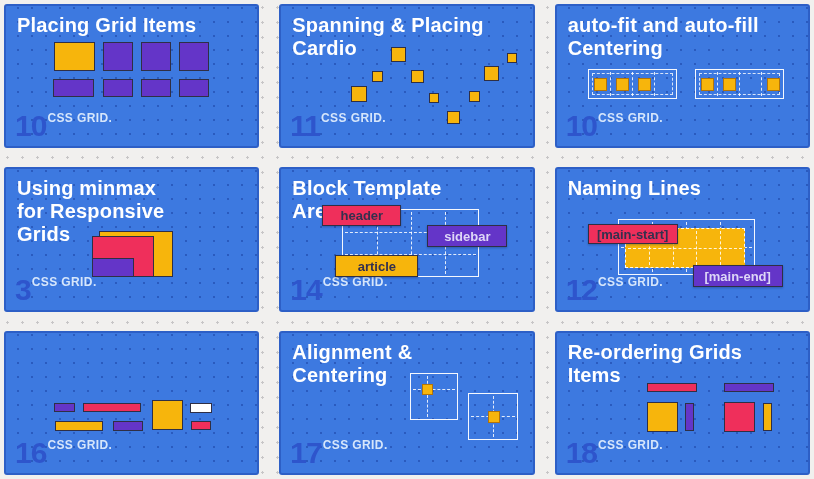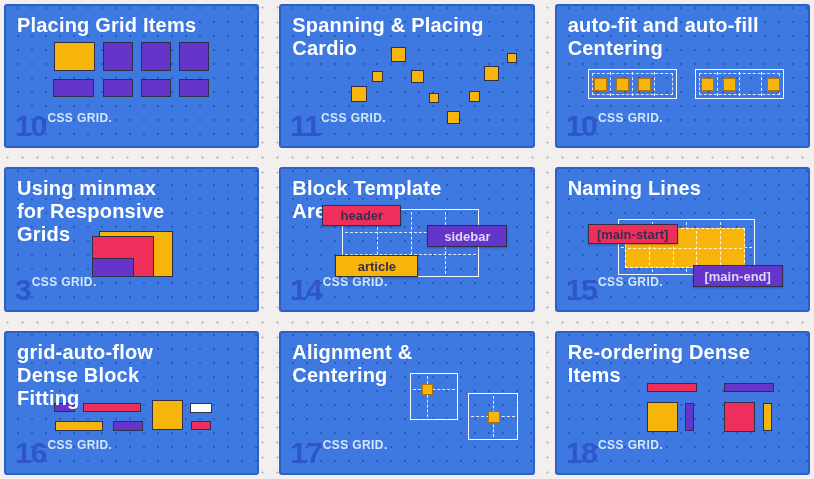--- a/index.html
+++ b/index.html
@@ -180,27 +180,26 @@
       <i class="vl" style="left:80%"></i>
       <i class="hl" style="top:50%"></i>
     </div>
     <div class="tag bg-r dark-text" style="left:31px;top:55px;width:90px;height:20px">
       <span>[main-start]</span>
     </div>
     <div class="tag bg-p light-text" style="left:136px;top:96px;width:90px;height:22px">
       <span>[main-end]</span>
     </div>
     <div class="footer">
-      <span class="num">15</span>
-      <span class="brand">CSS GRID.</span>
-    </div>
-  </div>
-
-  <div class="card">
-    <div class="title w160">grid-auto-flow Dense Block Fitting</div>
+      <span class="num">12</span>
+      <span class="brand">CSS GRID.</span>
+    </div>
+  </div>
+
+  <div class="card">
     <div class="sh bg-p" style="left:48px;top:70px;width:21px;height:9px"></div>
     <div class="sh bg-r" style="left:77px;top:70px;width:58px;height:9px"></div>
     <div class="sh bg-y" style="left:146px;top:67px;width:31px;height:30px"></div>
     <div class="sh bg-w" style="left:184px;top:70px;width:22px;height:10px"></div>
     <div class="sh bg-y" style="left:49px;top:88px;width:48px;height:10px"></div>
     <div class="sh bg-p" style="left:107px;top:88px;width:30px;height:10px"></div>
     <div class="sh bg-r" style="left:185px;top:88px;width:20px;height:9px"></div>
     <div class="footer">
       <span class="num">16</span>
       <span class="brand">CSS GRID.</span>
@@ -219,21 +218,21 @@
       <i class="hl" style="top:50%"></i>
       <span class="dot" style="left:19px;top:17px;width:12px;height:12px"></span>
     </div>
     <div class="footer">
       <span class="num">17</span>
       <span class="brand">CSS GRID.</span>
     </div>
   </div>
 
   <div class="card">
-    <div class="title">Re-ordering Dense Items</div>
+    <div class="title">Re-ordering Grids Items</div>
     <div class="sh bg-r" style="left:90px;top:50px;width:50px;height:9px"></div>
     <div class="sh bg-y" style="left:90px;top:69px;width:31px;height:30px"></div>
     <div class="sh bg-p" style="left:128px;top:70px;width:9px;height:28px"></div>
     <div class="sh bg-p" style="left:167px;top:50px;width:50px;height:9px"></div>
     <div class="sh bg-r" style="left:167px;top:69px;width:31px;height:30px"></div>
     <div class="sh bg-y" style="left:206px;top:70px;width:9px;height:28px"></div>
     <div class="footer">
       <span class="num">18</span>
       <span class="brand">CSS GRID.</span>
     </div>

